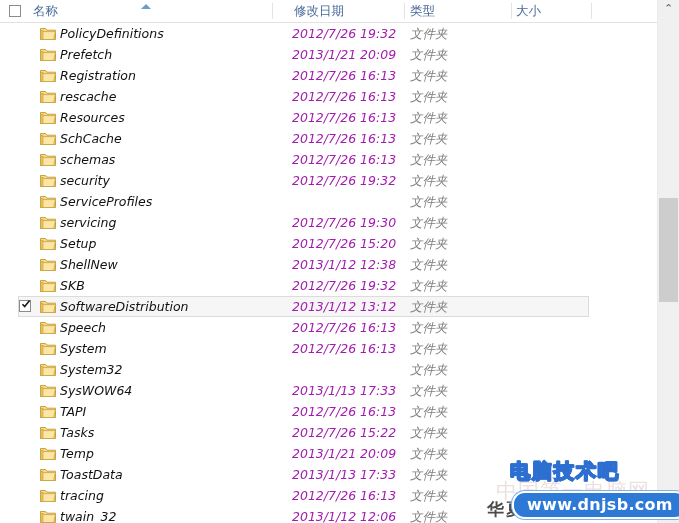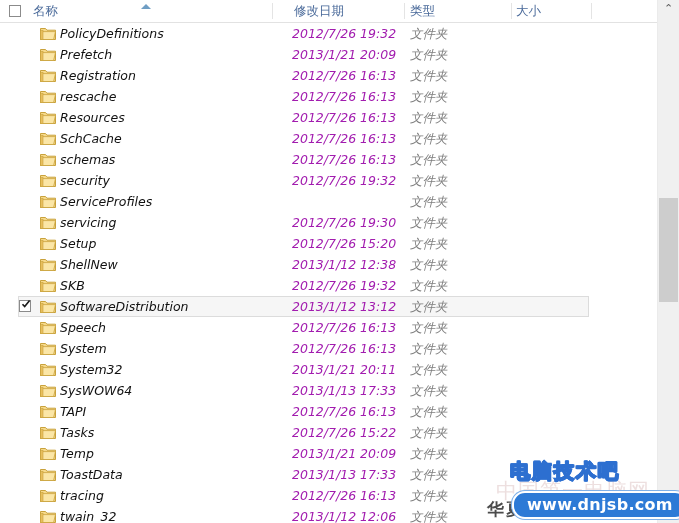--- a/index.html
+++ b/index.html
@@ -455,21 +455,20 @@
         <div class="cell cell-date">2012/7/26 16:13</div>
         <div class="cell cell-type">文件夹</div>
       </div>
       <div class="row">
         <svg class="folder-icon" viewBox="0 0 16 15">
           <path d="M0.5 2.5 L5.5 2.5 L7 4.2 L15.5 4.2 L15.5 13.5 L0.5 13.5 Z" fill="#f6d98a" stroke="#c9a23c" stroke-width="1"></path>
           <path d="M2.6 5.6 L15.5 5.6 L13.6 13.5 L0.6 13.5 Z" fill="#fbe6a6" stroke="#c9a23c" stroke-width="0.8"></path>
           <rect x="0.6" y="4.6" width="2.4" height="8.9" fill="#e8bf5e" stroke="#c9a23c" stroke-width="0.6"></rect>
         </svg>
         <div class="cell cell-name">System32</div>
-        <div class="cell cell-date">2013/1/21 20:11</div>
         <div class="cell cell-type">文件夹</div>
       </div>
       <div class="row">
         <svg class="folder-icon" viewBox="0 0 16 15">
           <path d="M0.5 2.5 L5.5 2.5 L7 4.2 L15.5 4.2 L15.5 13.5 L0.5 13.5 Z" fill="#f6d98a" stroke="#c9a23c" stroke-width="1"></path>
           <path d="M2.6 5.6 L15.5 5.6 L13.6 13.5 L0.6 13.5 Z" fill="#fbe6a6" stroke="#c9a23c" stroke-width="0.8"></path>
           <rect x="0.6" y="4.6" width="2.4" height="8.9" fill="#e8bf5e" stroke="#c9a23c" stroke-width="0.6"></rect>
         </svg>
         <div class="cell cell-name">SysWOW64</div>
         <div class="cell cell-date">2013/1/13 17:33</div>

